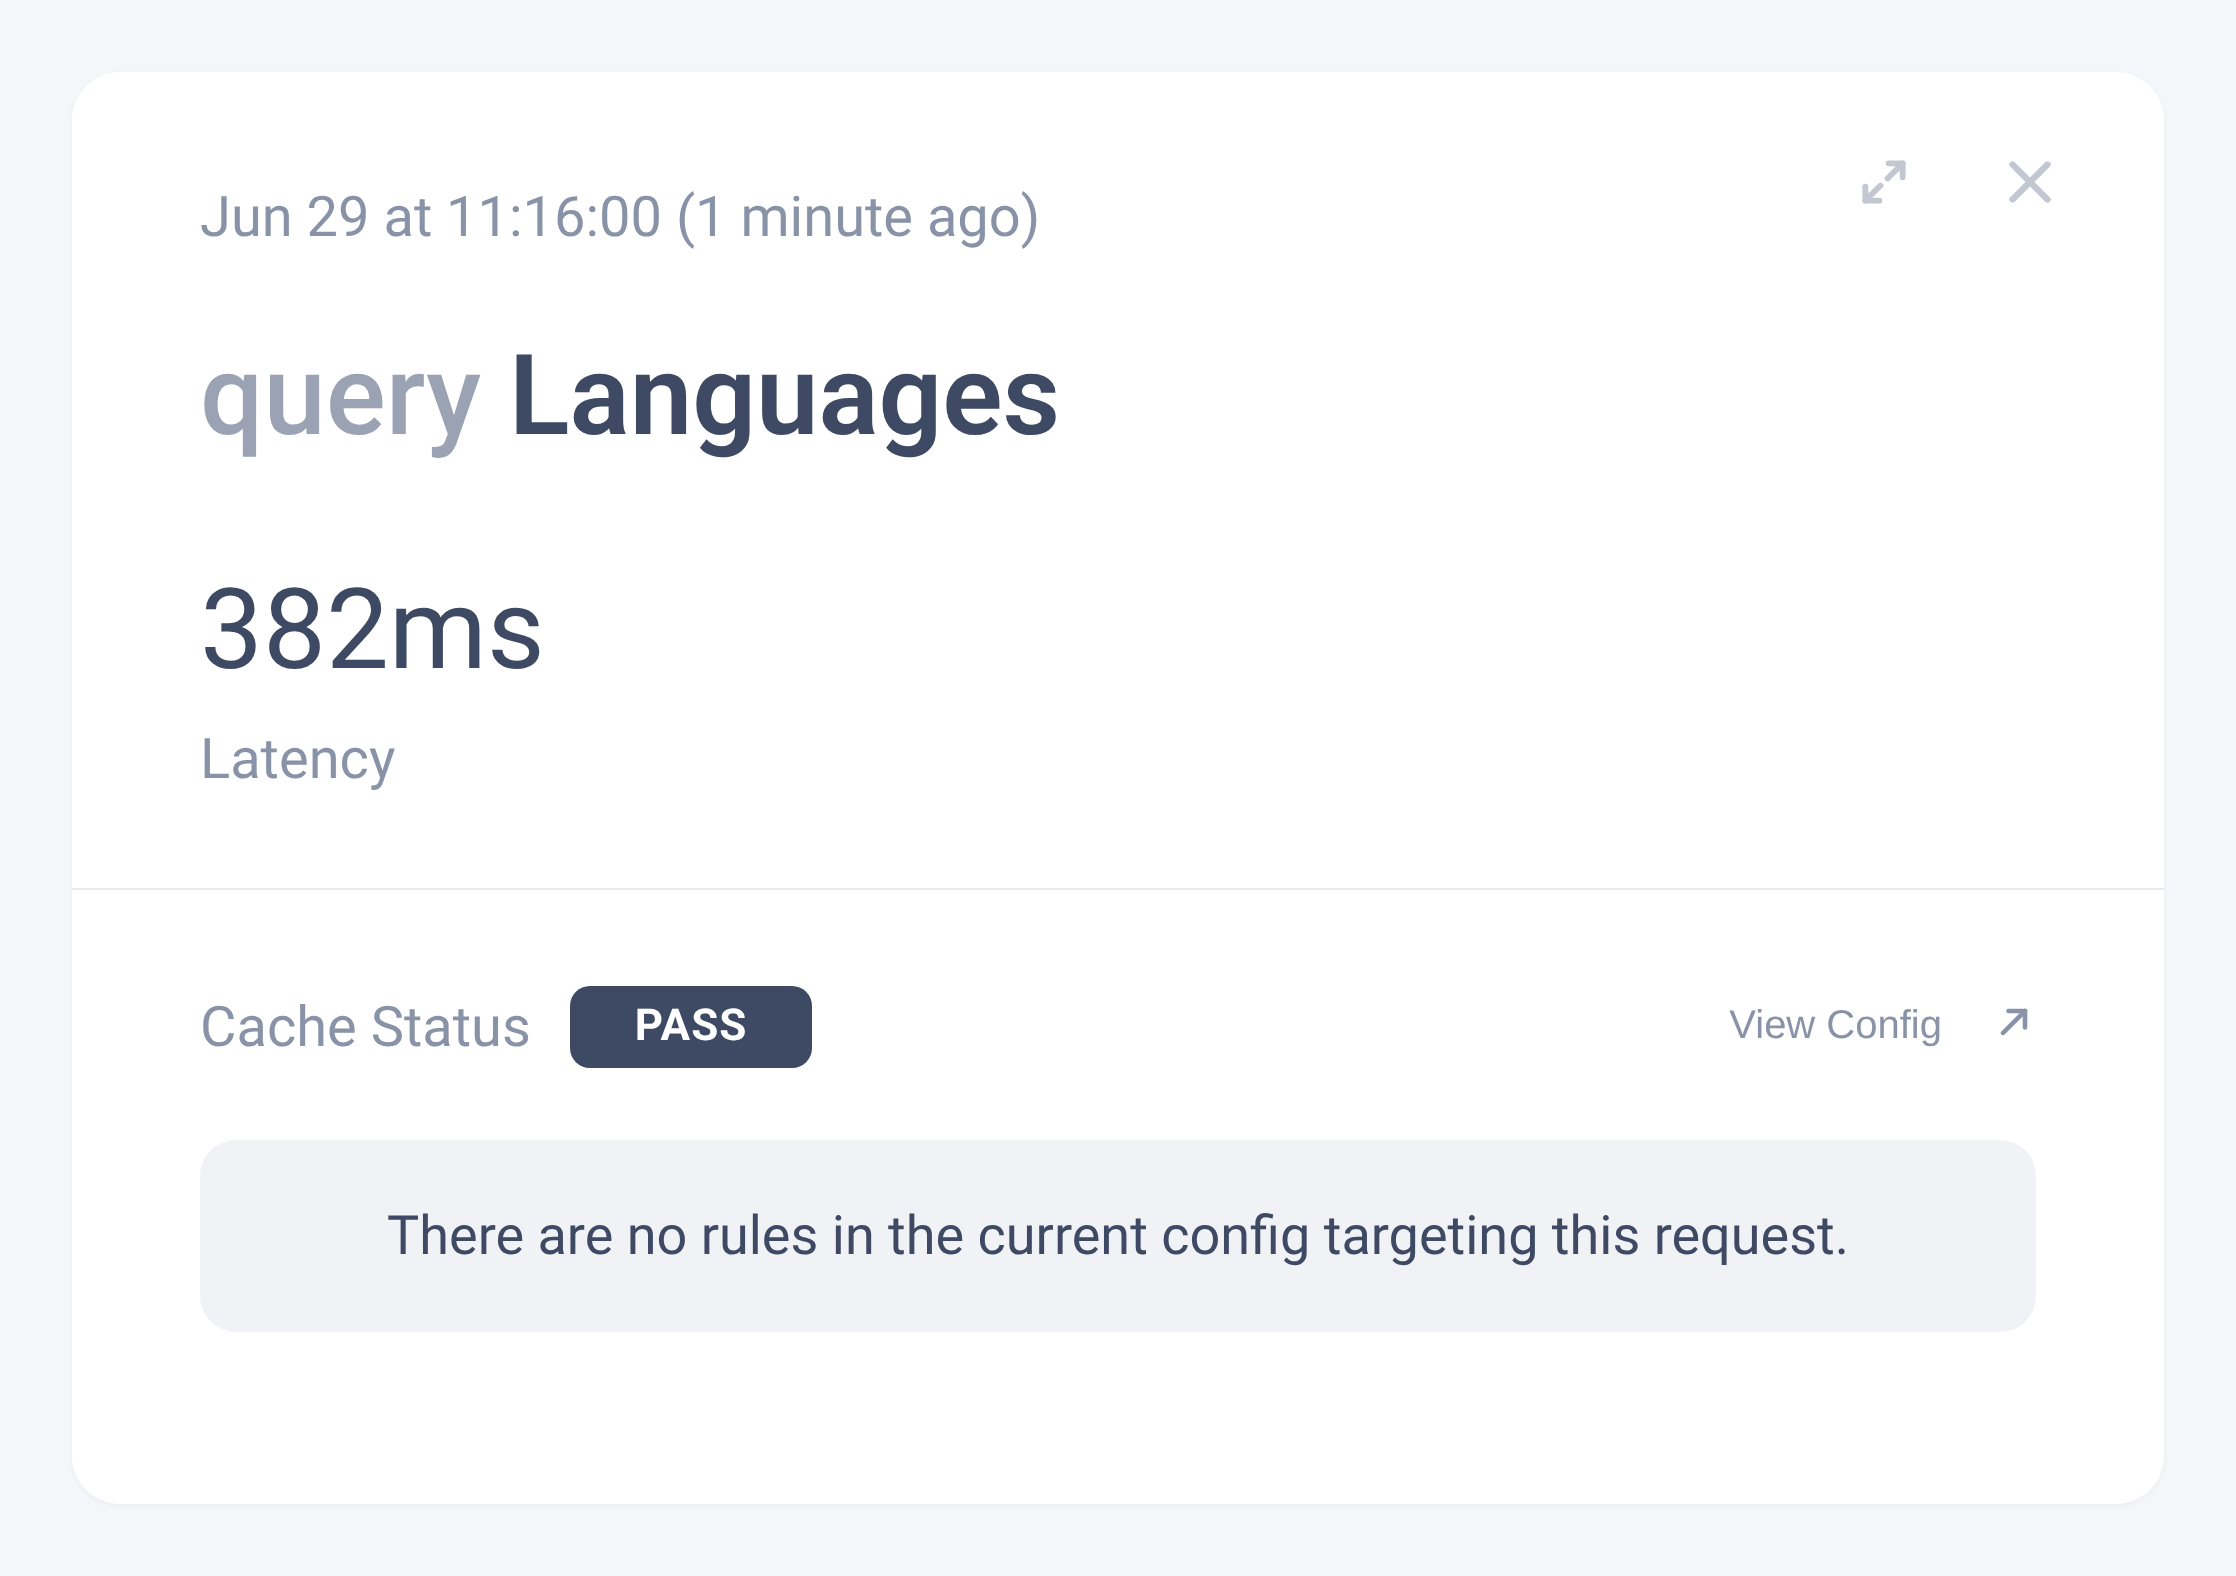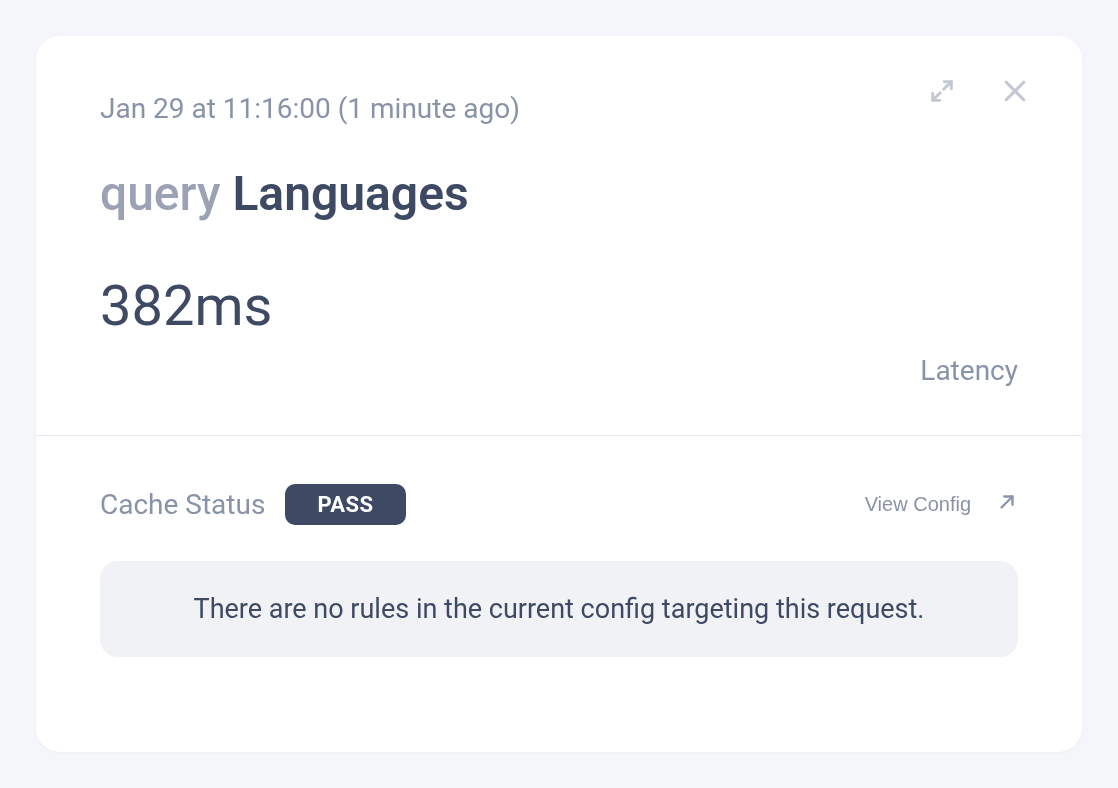--- a/index.html
+++ b/index.html
@@ -61,21 +61,21 @@
     }
     
     .timestamp {
       color: #8993a8;
       font-size: 28px;
       margin-bottom: 40px;
       font-weight: 400;
     }
     
     .title {
-      font-size: 48px;
+      font-size: 56px;
       font-weight: 600;
       margin-bottom: 56px;
     }
     
     .title .type-label {
       color: #9aa2b4;
       font-weight: 500;
     }
     
     .title .name {
@@ -87,21 +87,20 @@
       font-weight: 400;
       color: #3e4a64;
       line-height: 1;
       margin-bottom: 20px;
     }
     
     .latency-label {
       font-size: 28px;
       color: #8993a8;
       font-weight: 400;
-      text-align: right;
     }
     
     .body-section {
       padding: 48px 64px;
     }
     
     .cache-row {
       display: flex;
       align-items: center;
       justify-content: space-between;
@@ -176,21 +175,21 @@
       <button class="icon-btn close-btn">
         <span>
           <svg viewBox="0 0 24 24" fill="none" stroke="currentColor" stroke-width="2.5" stroke-linecap="round">
             <line x1="5" y1="5" x2="19" y2="19"></line>
             <line x1="19" y1="5" x2="5" y2="19"></line>
           </svg>
         </span>
       </button>
     </div>
 
-    <div class="timestamp">Jan 29 at 11:16:00 (1 minute ago)</div>
+    <div class="timestamp">Jun 29 at 11:16:00 (1 minute ago)</div>
 
     <div class="title">
       <span class="type-label">query</span>
       <span> </span>
       <span class="name">Languages</span>
     </div>
 
     <div class="latency-value">382ms</div>
     <div class="latency-label">Latency</div>
   </div>

